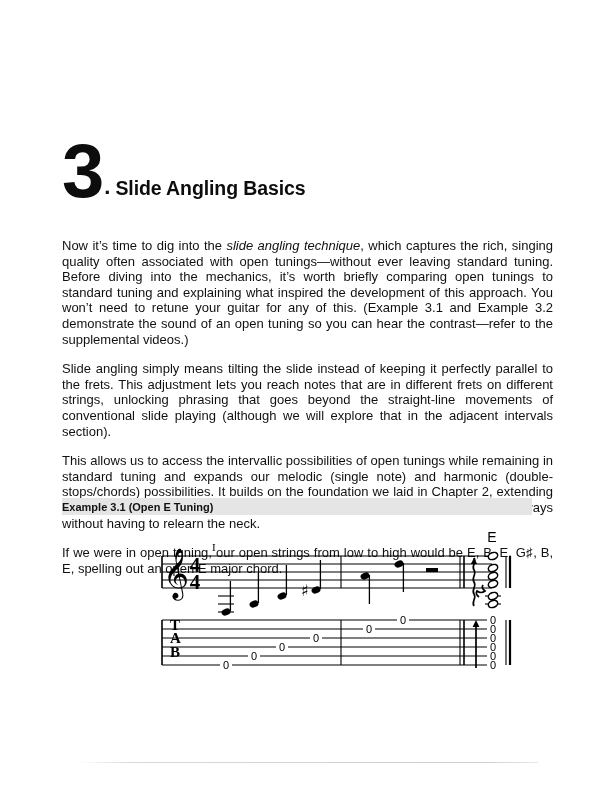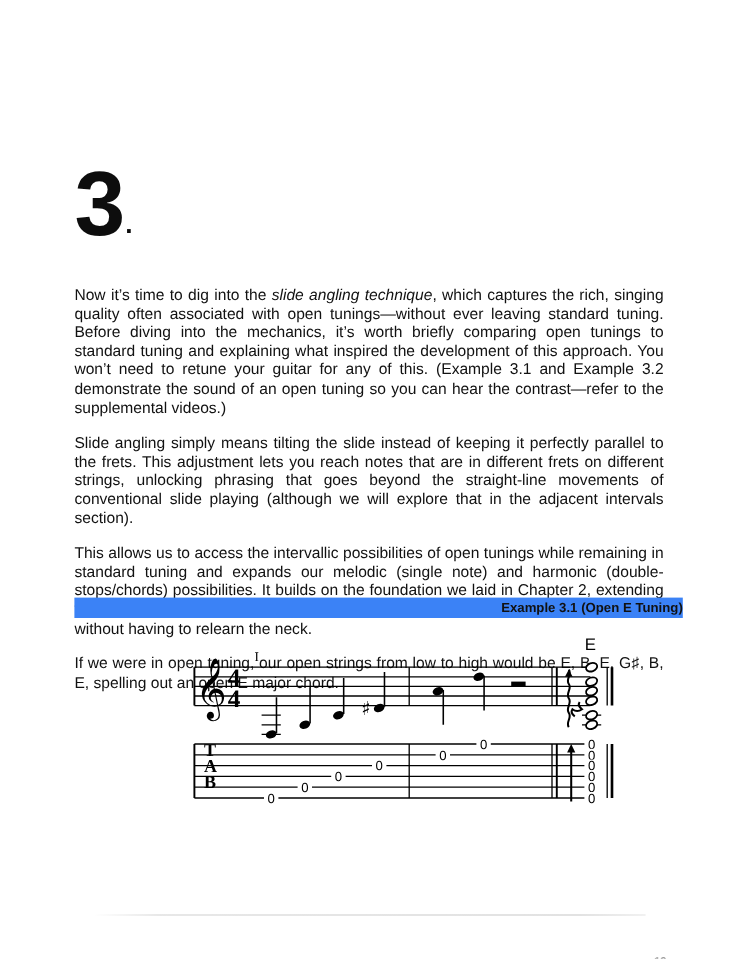--- a/index.html
+++ b/index.html
@@ -74,26 +74,26 @@
     font-family: "Liberation Sans", sans-serif;
   }
   p.para:last-child { margin-bottom: 0; }
   .ital { font-style: italic; }
 
   
   .example-caption {
     position: absolute;
     left: 62px;
     top: 498px;
-    width: 507px;
+    width: 470px;
     height: 17px;
-    background: #3b82f6;
+    background: #e5e5e5;
     display: flex;
     align-items: center;
-    justify-content: flex-end;
+    justify-content: flex-start;
     font-size: 11px;
     font-weight: 700;
     color: #111111;
   }
 
   
   .notation {
     position: absolute;
     left: 62px;
     top: 524px;
@@ -137,20 +137,21 @@
   }
 </style>
 </head>
 <body>
 
 <div class="page">
 
   <div class="chapter-head">
     <span class="chapter-number">3</span>
     <span class="chapter-dot">.</span>
+    <span class="chapter-title">Slide Angling Basics</span>
   </div>
 
   <div class="body-col">
     <p class="para"><span>Now it’s time to dig into the </span><span class="ital">slide angling technique</span><span>, which captures the rich, singing quality often associated with open tunings—without ever leaving standard tuning. Before diving into the mechanics, it’s worth briefly comparing open tunings to standard tuning and explaining what inspired the development of this approach. You won’t need to retune your guitar for any of this. (Example 3.1 and Example 3.2 demonstrate the sound of an open tuning so you can hear the contrast—refer to the supplemental videos.)</span></p>
     <p class="para">Slide angling simply means tilting the slide instead of keeping it perfectly parallel to the frets. This adjustment lets you reach notes that are in different frets on different strings, unlocking phrasing that goes beyond the straight-line movements of conventional slide playing (although we will explore that in the adjacent intervals section).</p>
     <p class="para">This allows us to access the intervallic possibilities of open tunings while remaining in standard tuning and expands our melodic (single note) and harmonic (double-stops/chords) possibilities. It builds on the foundation we laid in Chapter 2, extending your reach across the fretboard so you can use familiar chord shapes in fresh ways without having to relearn the neck.</p>
     <p class="para">If we were in open tuning, our open strings from low to high would be E, B, E, G♯, B, E, spelling out an open E major chord.</p>
   </div>
 
   <div class="example-caption">

